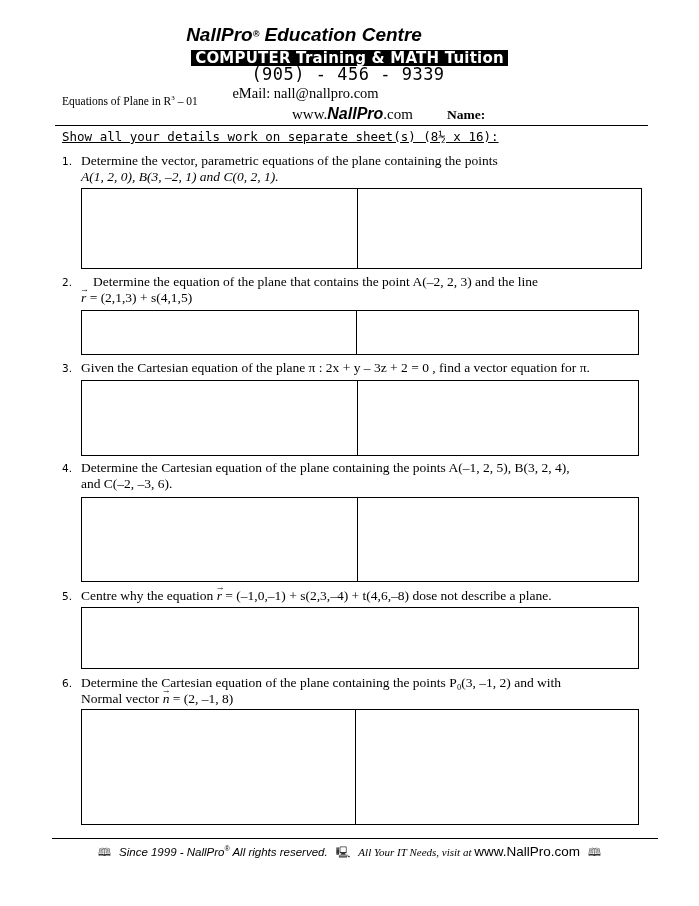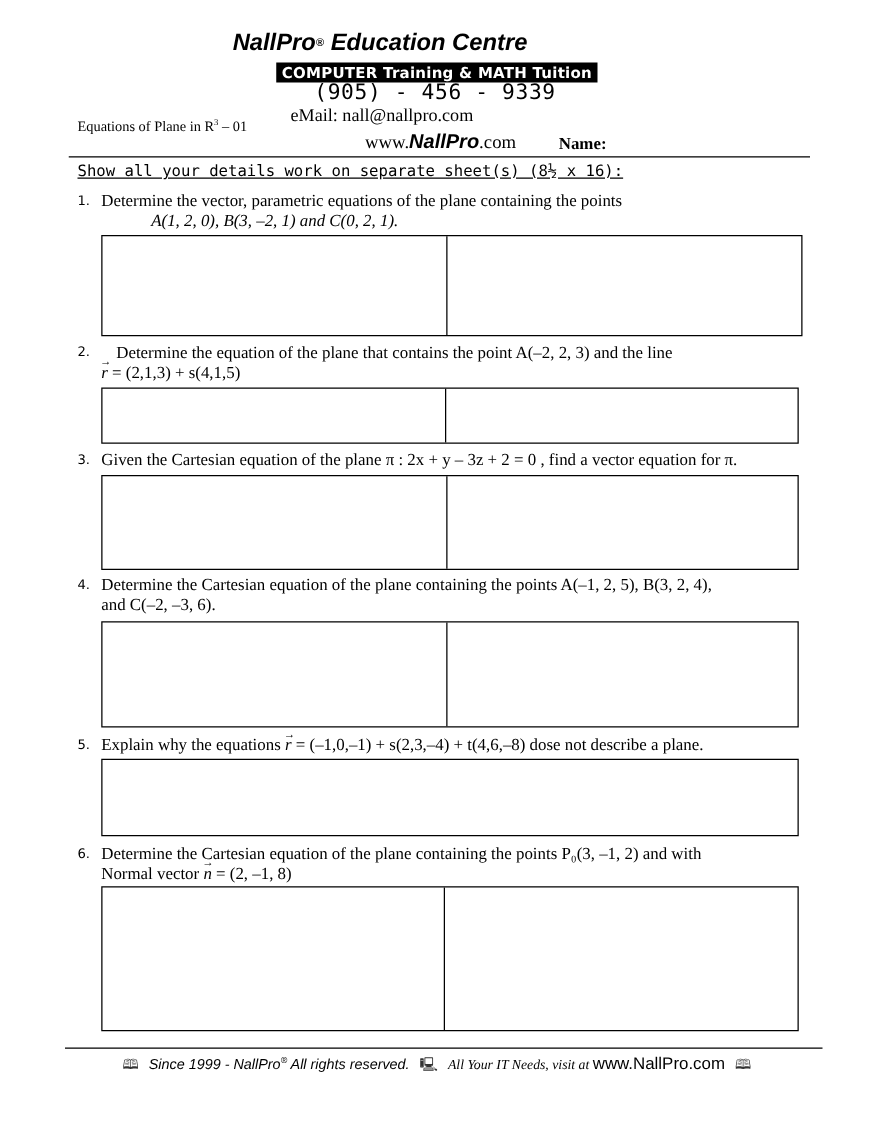--- a/index.html
+++ b/index.html
@@ -1,21 +1,21 @@
 <!DOCTYPE html>
 <html><head>
   <meta charset="utf-8">
   <style>
     html, body { margin: 0; padding: 0; background: #ffffff; }
     body { width: 699px; height: 906px; position: relative; overflow: hidden; font-family: "Liberation Serif", serif; color: #000; }
     .abs { position: absolute; }
     .brand-title { left: 0; width: 608px; top: 24px; text-align: center; font-family: Liberation Sans, sans-serif; font-weight: bold; font-style: italic; font-size: 19px; line-height: 22px; }
     .brand-title sup { font-size: 9px; font-style: italic; vertical-align: top; position: relative; top: -1px; }
     .brand-sub-wrap { left: 0; width: 699px; top: 49px; text-align: center; }
-    .brand-sub { display: inline-block; background: #000; color: #fff; font-family: "DejaVu Sans", sans-serif; font-weight: bold; font-size: 12px; line-height: 16px; padding: 0 4px; letter-spacing: 0.2px; }
+    .brand-sub { display: inline-block; background: #000; color: #fff; font-family: "DejaVu Sans", sans-serif; font-weight: bold; font-size: 15px; line-height: 16px; padding: 0 4px; letter-spacing: 0.2px; }
     .phone { left: 0; width: 696px; top: 64px; text-align: center; font-family: "DejaVu Sans Mono", monospace; font-size: 17px; line-height: 20px; letter-spacing: 0.5px; }
     .email { left: 0; width: 611px; top: 84px; text-align: center; font-size: 14.5px; line-height: 18px; }
     .subheader { left: 62px; top: 90px; font-family: Liberation Serif, serif; font-size: 11.5px; line-height: 16px; }
     .subheader sup { font-size: 7px; }
     .website { left: 292px; top: 105px; font-size: 15px; line-height: 18px; }
     .website b { font-family: "Liberation Sans", sans-serif; font-style: italic; font-size: 16px; }
     .name-label { left: 447px; top: 106px; font-weight: bold; font-size: 13.5px; line-height: 17px; }
     .hline { background: #000; height: 1px; }
     .instruction { left: 62px; top: 128px; font-family: "DejaVu Sans Mono", monospace; font-size: 12.5px; line-height: 17px; text-decoration: underline; }
     .q-num { left: 62px; font-family: "DejaVu Sans", sans-serif; font-size: 10.5px; line-height: 16px; }
@@ -41,21 +41,21 @@
 
 <div class="abs subheader"><span>Equations of Plane in R</span><sup>3</sup><span> – 01</span></div>
 <div class="abs website"><span>www.</span><b>NallPro</b><span>.com</span></div>
 <div class="abs name-label">Name:</div>
 <div class="abs hline" style="left:55px; top:125px; width:593px;"></div>
 
 <div class="abs instruction">Show all your details work on separate sheet(s) (8½ x 16):</div>
 
 <div class="abs q-num" style="top:153px;">1.</div>
 <div class="abs q-text" style="top:153px;">Determine the vector, parametric equations of the plane containing the points</div>
-<div class="abs q-text" style="top:169px; font-style:italic;margin-left:40px;">A(1, 2, 0), B(3, –2, 1) and C(0, 2, 1).</div>
+<div class="abs q-text" style="top:169px; font-style:italic;">A(1, 2, 0), B(3, –2, 1) and C(0, 2, 1).</div>
 <div class="abs box" style="left:81px; top:188px; width:561px; height:81px;">
   <div class="divider" style="left:275px;"></div>
 </div>
 
 <div class="abs q-num" style="top:274px;">2.</div>
 <div class="abs q-text" style="top:274px;margin-left:12px;">Determine the equation of the plane that contains the point A(–2, 2, 3) and the line</div>
 <div class="abs q-text" style="top:290px;"><span class="vec">r</span><span> = (2,1,3) + s(4,1,5)</span></div>
 <div class="abs box" style="left:81px; top:310px; width:558px; height:45px;">
   <div class="divider" style="left:274px;"></div>
 </div>
@@ -67,21 +67,21 @@
 </div>
 
 <div class="abs q-num" style="top:460px;">4.</div>
 <div class="abs q-text" style="top:460px;">Determine the Cartesian equation of the plane containing the points A(–1, 2, 5), B(3, 2, 4),</div>
 <div class="abs q-text" style="top:476px;">and C(–2, –3, 6).</div>
 <div class="abs box" style="left:81px; top:497px; width:558px; height:85px;">
   <div class="divider" style="left:275px;"></div>
 </div>
 
 <div class="abs q-num" style="top:588px;">5.</div>
-<div class="abs q-text" style="top:588px;"><span>Explain why the equations </span><span class="vec">r</span><span> = (–1,0,–1) + s(2,3,–4) + t(4,6,–8)  dose not describe a plane.</span></div>
+<div class="abs q-text" style="top:588px;"><span>Centre why the equation </span><span class="vec">r</span><span> = (–1,0,–1) + s(2,3,–4) + t(4,6,–8)  dose not describe a plane.</span></div>
 <div class="abs box" style="left:81px; top:607px; width:558px; height:62px;"></div>
 
 <div class="abs q-num" style="top:675px;">6.</div>
 <div class="abs q-text" style="top:675px;">Determine the Cartesian equation of the plane containing the points P₀(3, –1, 2) and with</div>
 <div class="abs q-text" style="top:691px;"><span>Normal vector </span><span class="vec">n</span><span> = (2, –1, 8)</span></div>
 <div class="abs box" style="left:81px; top:709px; width:558px; height:116px;">
   <div class="divider" style="left:273px;"></div>
 </div>
 
 <div class="abs hline" style="left:52px; top:838px; width:606px;"></div>

